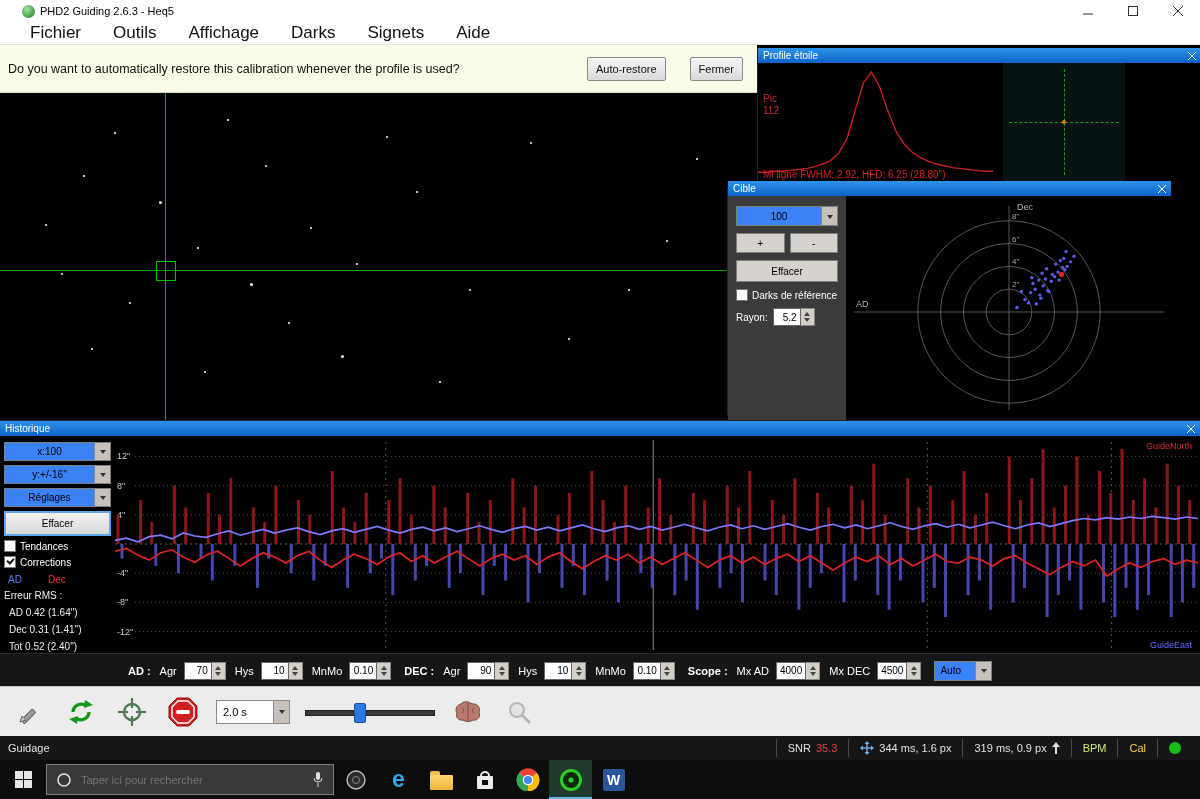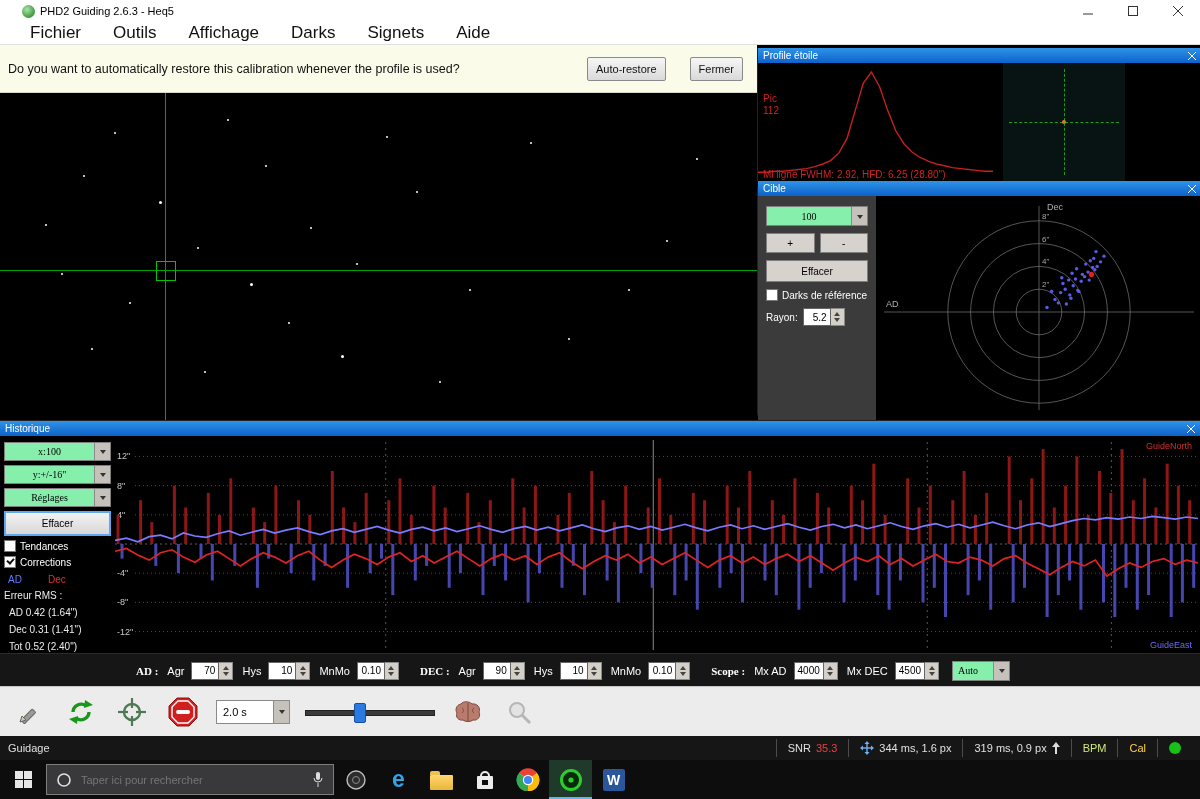--- a/index.html
+++ b/index.html
@@ -47,26 +47,26 @@
   .profile-body{position:relative;display:flex;height:118px;}
   .profile-curve{position:relative;flex:0 0 235px;height:118px;}
   .profile-peak{position:absolute;left:5px;top:2px;color:#cf2323;font-size:10px;line-height:12px;margin-top:28px;}
   .profile-fwhm{position:absolute;left:5px;bottom:1px;color:#cf2323;font-size:10px;white-space:nowrap;}
   .profile-zoom{flex:0 0 122px;margin-left:10px;background:#071413;position:relative;}
   .zoom-cross-v{position:absolute;left:50%;top:6px;bottom:6px;width:0;border-left:1px dashed #1f9b1f;}
   .zoom-cross-h{position:absolute;top:50%;left:6px;right:6px;height:0;border-top:1px dashed #1f9b1f;}
   .zoom-star{position:absolute;left:calc(50% - 2px);top:calc(50% - 2px);width:4px;height:4px;border-radius:50%;background:#e07828;}
 
   
-  .cible-win{position:absolute;left:757px;top:181px;width:443px;height:239px;background:#000;border-left:1px solid #222;border-radius:7px;}
+  .cible-win{position:absolute;left:727px;top:181px;width:443px;height:239px;background:#000;border-left:1px solid #222;border-radius:7px;}
   .cible-body{display:flex;height:224px;}
   .cible-controls{flex:0 0 118px;background:#3b3b3b;padding:10px 8px;box-sizing:border-box;
                   display:flex;flex-direction:column;gap:7px;}
-  .combo{background:#86efac;border:1px solid #7f7f7f;height:20px;display:flex;align-items:center;
-         font-size:10px;color:#000;box-sizing:border-box;font-family:Liberation Serif, serif;}
+  .combo{background:#3b82f6;border:1px solid #7f7f7f;height:20px;display:flex;align-items:center;
+         font-size:10px;color:#000;box-sizing:border-box;}
   .combo .cv{flex:1;text-align:center;}
   .combo .cvl{flex:1;padding-left:5px;}
   .combo-arrow{width:15px;align-self:stretch;background:#c6c2bb;border-left:1px solid #8a8a8a;
                display:flex;align-items:center;justify-content:center;}
   .tri-dn{width:0;height:0;border:3.5px solid transparent;border-top:4.5px solid #333;margin-top:4px;}
   .zoom-btns{display:flex;gap:5px;}
   .sq-btn{flex:1;height:18px;background:#d6d3ce;border:1px solid #7f7f7f;font-size:10px;color:#000;
           display:flex;align-items:center;justify-content:center;}
   .chk-row{display:flex;align-items:center;gap:4px;color:#fff;font-size:10px;}
   .chk{width:10px;height:10px;background:#fff;border:1px solid #777;position:relative;flex:0 0 auto;}
@@ -93,21 +93,21 @@
   .legend-row{display:flex;gap:26px;font-size:10px;padding-left:4px;margin-top:2px;}
   .ad-lbl{color:#5b7bff;}
   .dec-lbl{color:#e03030;}
   .rms{font-size:10px;line-height:13px;color:#ececec;white-space:nowrap;}
   .rms.indent{padding-left:5px;}
   .raosc{color:#d22424;font-size:10px;margin-top:1px;}
   .hist-graph{position:absolute;left:115px;top:2px;width:1083px;height:214px;}
   .hist-params{position:absolute;left:0;bottom:0;width:100%;height:34px;background:#161616;
                display:flex;align-items:center;gap:7px;padding-left:122px;box-sizing:border-box;
                color:#fff;font-size:11px;border-top:1px solid #2a2a2a;}
-  .pgroup-label{font-weight:bold;margin-left:14px;font-family:Liberation Serif, serif;}
+  .pgroup-label{font-weight:bold;margin-left:6px;}
   .pfield-label{margin-left:2px;}
   .auto-combo{width:58px;margin-left:6px;}
 
   
   .toolbar{position:absolute;left:0;top:686px;width:1200px;height:50px;background:#ececec;
            border-top:1px solid #c6c6c6;display:flex;align-items:center;gap:15px;
            padding-left:12px;box-sizing:border-box;}
   .tb-icon{width:36px;height:36px;display:flex;align-items:center;justify-content:center;}
   .exp-combo{width:72px;height:22px;background:#fff;border:1px solid #8a8a8a;display:flex;
              align-items:center;font-size:11px;color:#000;}

